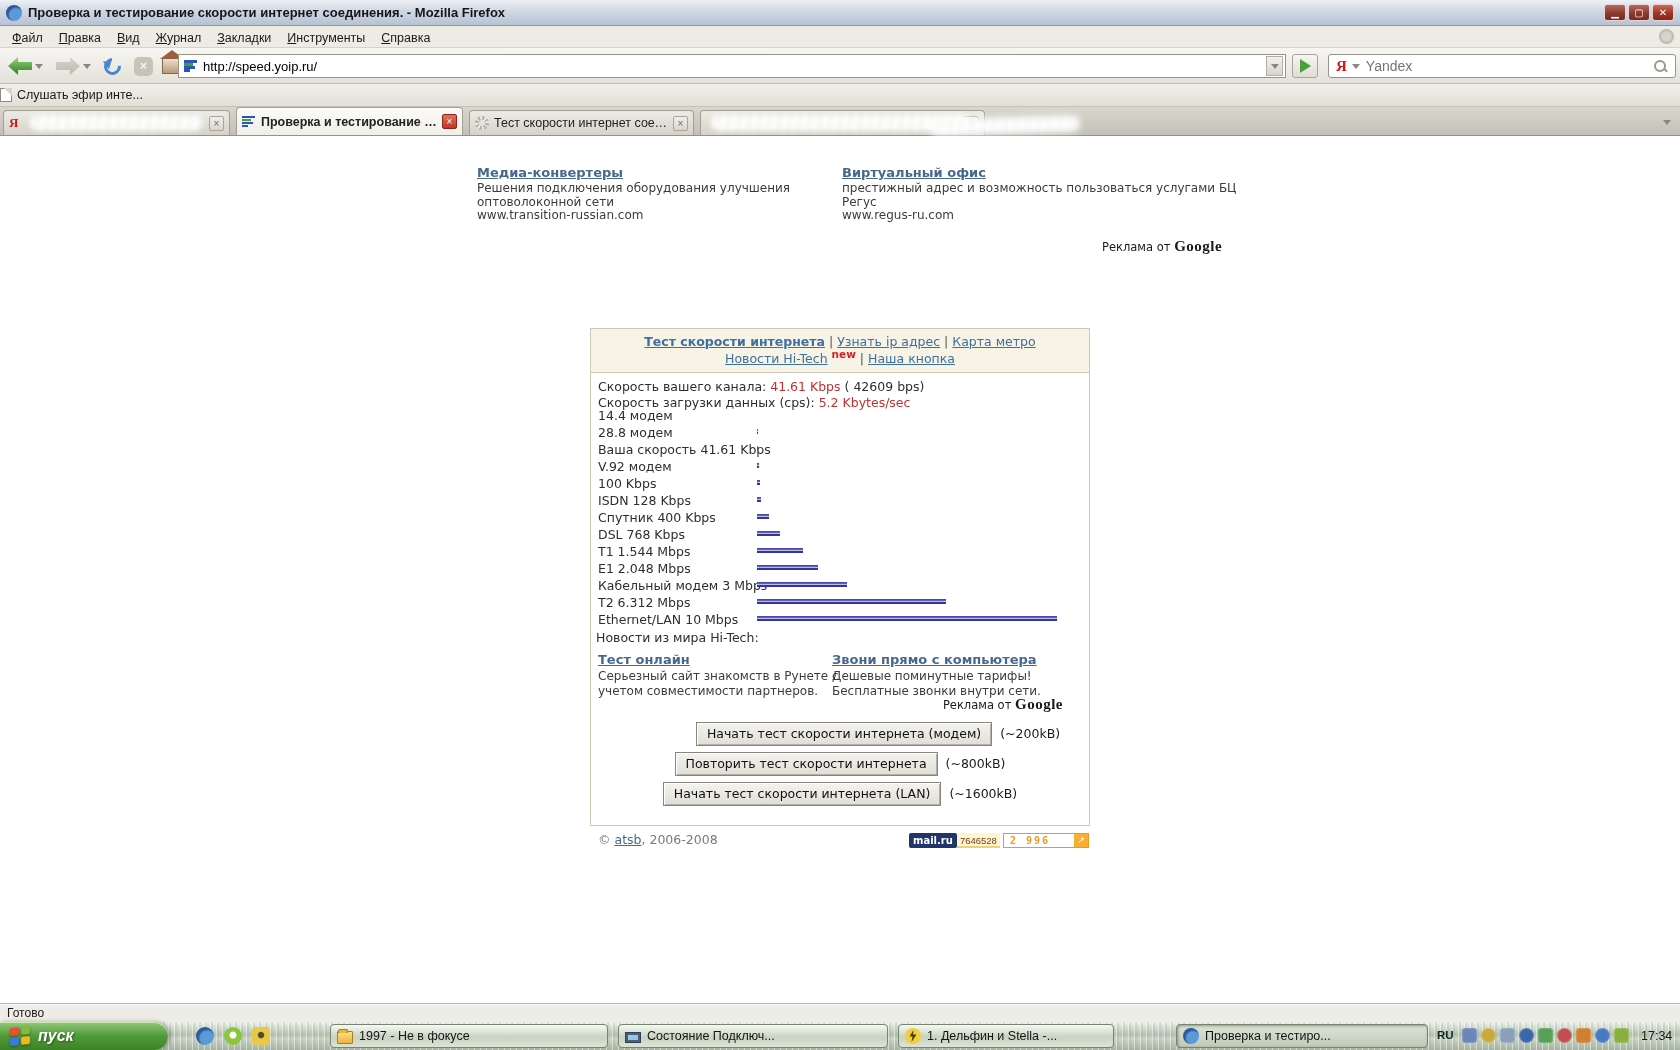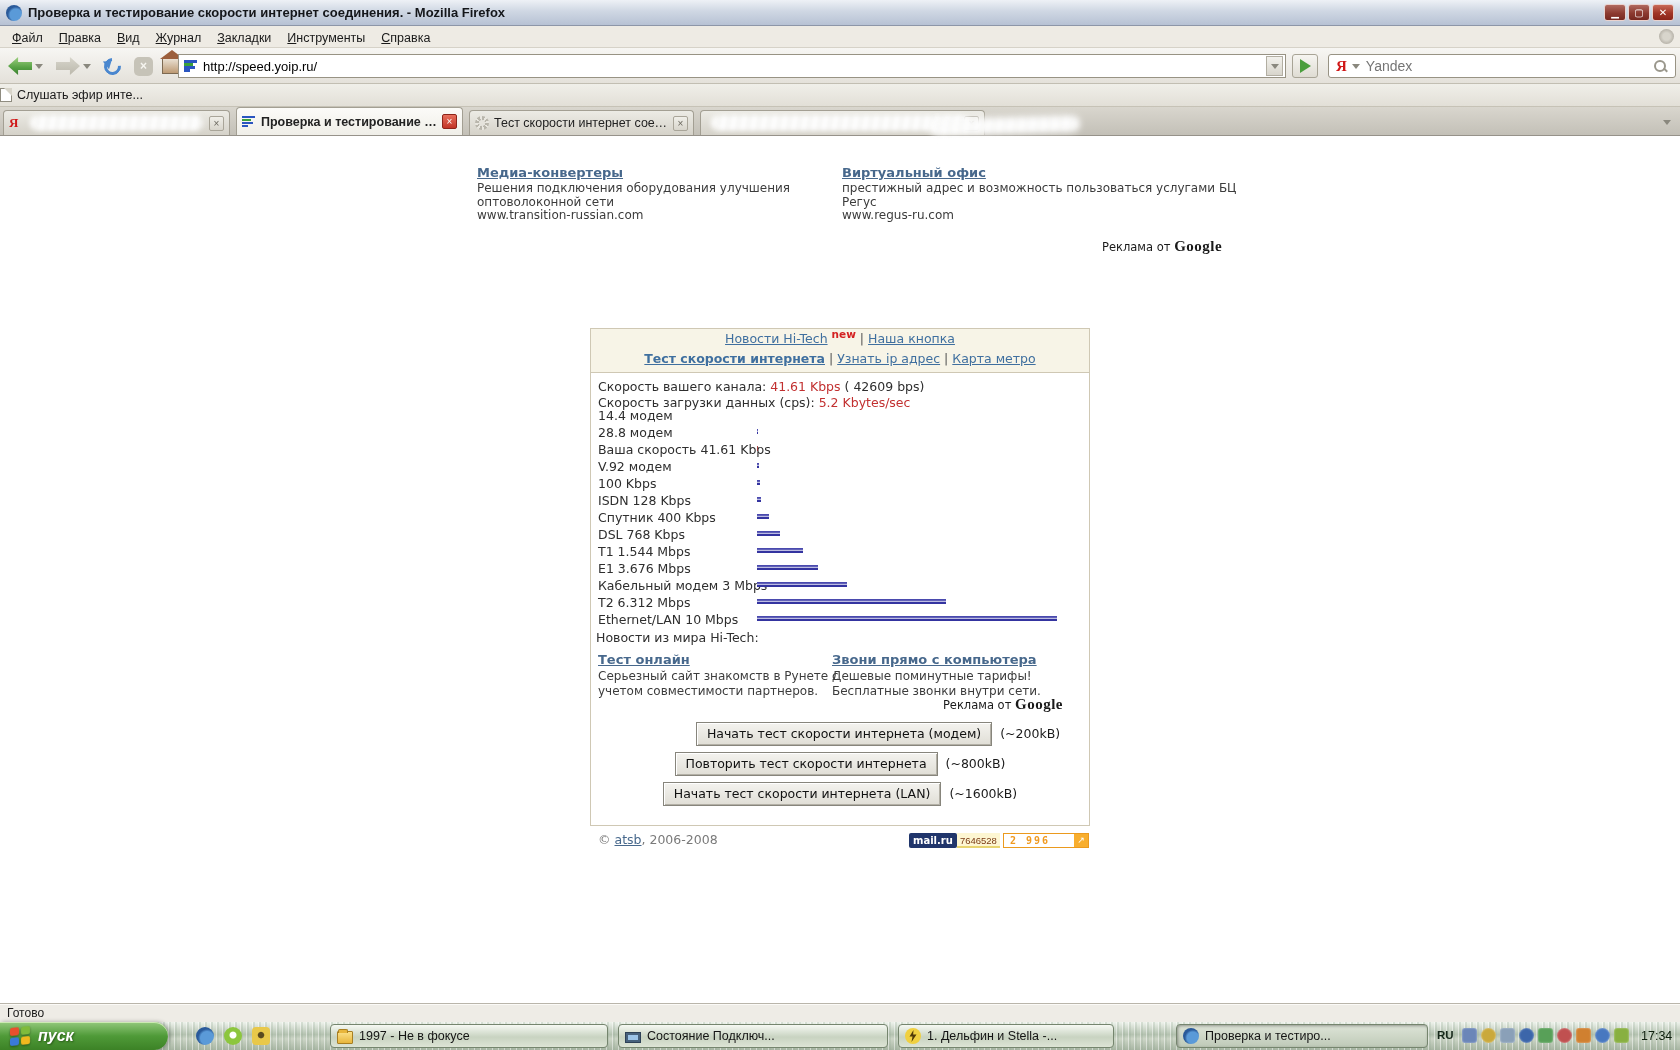--- a/index.html
+++ b/index.html
@@ -309,32 +309,32 @@
     <div class="ad-line">Регус</div>
     <div class="ad-line">www.regus-ru.com</div>
   </div>
   <div class="ads-google" style="left:1102px;top:238px;">
     <span>Реклама от</span>
     <span class="google-word">Google</span>
   </div>
 
   <div class="abs main-box">
     <div class="box-header">
-      <div class="nav-row" style="margin-top:2px;">
-        <span class="link">Новости Hi-Tech</span>
-        <span class="new-badge">new</span>
-        <span>|</span>
-        <span class="link">Наша кнопка</span>
-      </div>
       <div class="nav-row">
         <span class="link bold">Тест скорости интернета</span>
         <span>|</span>
         <span class="link">Узнать ip адрес</span>
         <span>|</span>
         <span class="link">Карта метро</span>
+      </div>
+      <div class="nav-row" style="margin-top:2px;">
+        <span class="link">Новости Hi-Tech</span>
+        <span class="new-badge">new</span>
+        <span>|</span>
+        <span class="link">Наша кнопка</span>
       </div>
     </div>
   </div>
 
   <div class="result-line" style="left:598px;top:379px;">
     <span>Скорость вашего канала: </span><span class="red">41.61 Kbps</span><span> ( 42609 bps)</span>
   </div>
   <div class="result-line" style="left:598px;top:395px;">
     <span>Скорость загрузки данных (cps): </span><span class="red">5.2 Kbytes/sec</span>
   </div>
@@ -342,21 +342,21 @@
   <div class="chart" id="chart">
       <div class="chart-row"><span class="chart-label">14.4 модем</span></div>
       <div class="chart-row"><span class="chart-label">28.8 модем</span><div class="chart-bar" style="width: 1px;"></div></div>
       <div class="chart-row"><span class="chart-label red">Ваша скорость 41.61 Kbps</span><div class="chart-bar red" style="width: 1px;"></div></div>
       <div class="chart-row"><span class="chart-label">V.92 модем</span><div class="chart-bar" style="width: 2px;"></div></div>
       <div class="chart-row"><span class="chart-label">100 Kbps</span><div class="chart-bar" style="width: 3px;"></div></div>
       <div class="chart-row"><span class="chart-label">ISDN 128 Kbps</span><div class="chart-bar" style="width: 4px;"></div></div>
       <div class="chart-row"><span class="chart-label">Спутник 400 Kbps</span><div class="chart-bar" style="width: 12px;"></div></div>
       <div class="chart-row"><span class="chart-label">DSL 768 Kbps</span><div class="chart-bar" style="width: 23px;"></div></div>
       <div class="chart-row"><span class="chart-label">T1 1.544 Mbps</span><div class="chart-bar" style="width: 46px;"></div></div>
-      <div class="chart-row"><span class="chart-label">E1 3.676 Mbps</span><div class="chart-bar" style="width: 61px;"></div></div>
+      <div class="chart-row"><span class="chart-label">E1 2.048 Mbps</span><div class="chart-bar" style="width: 61px;"></div></div>
       <div class="chart-row"><span class="chart-label">Кабельный модем 3 Mbps</span><div class="chart-bar" style="width: 90px;"></div></div>
       <div class="chart-row"><span class="chart-label">T2 6.312 Mbps</span><div class="chart-bar" style="width: 189px;"></div></div>
       <div class="chart-row"><span class="chart-label">Ethernet/LAN 10 Mbps</span><div class="chart-bar" style="width: 300px;"></div></div>
     </div>
 
   <div class="result-line" style="left:596px;top:630px;">Новости из мира Hi-Tech:</div>
 
   <div class="ad-block" style="left:598px;top:652px;">
     <div class="ad-title">Тест онлайн</div>
     <div class="ad-line" style="line-height:14.5px;">Серьезный сайт знакомств в Рунете с</div>

